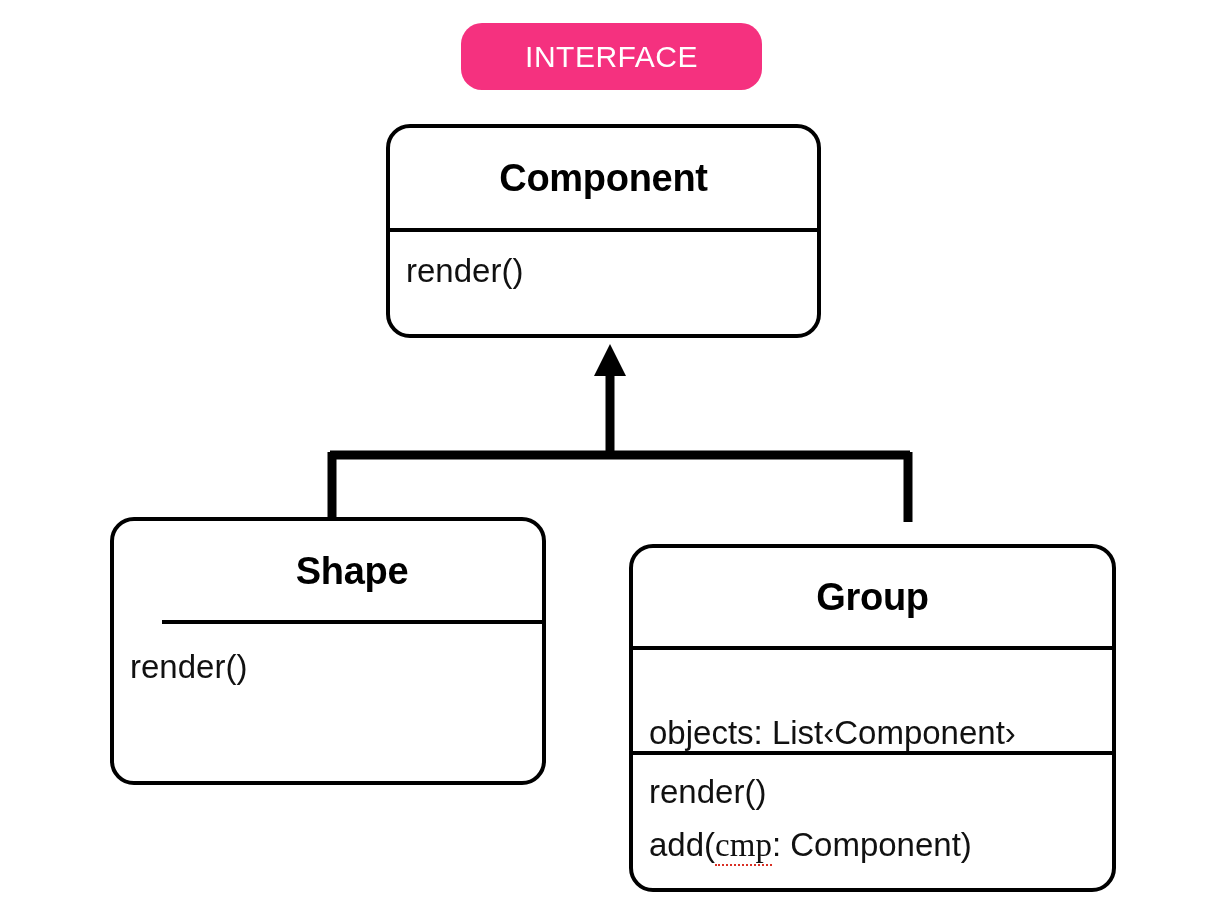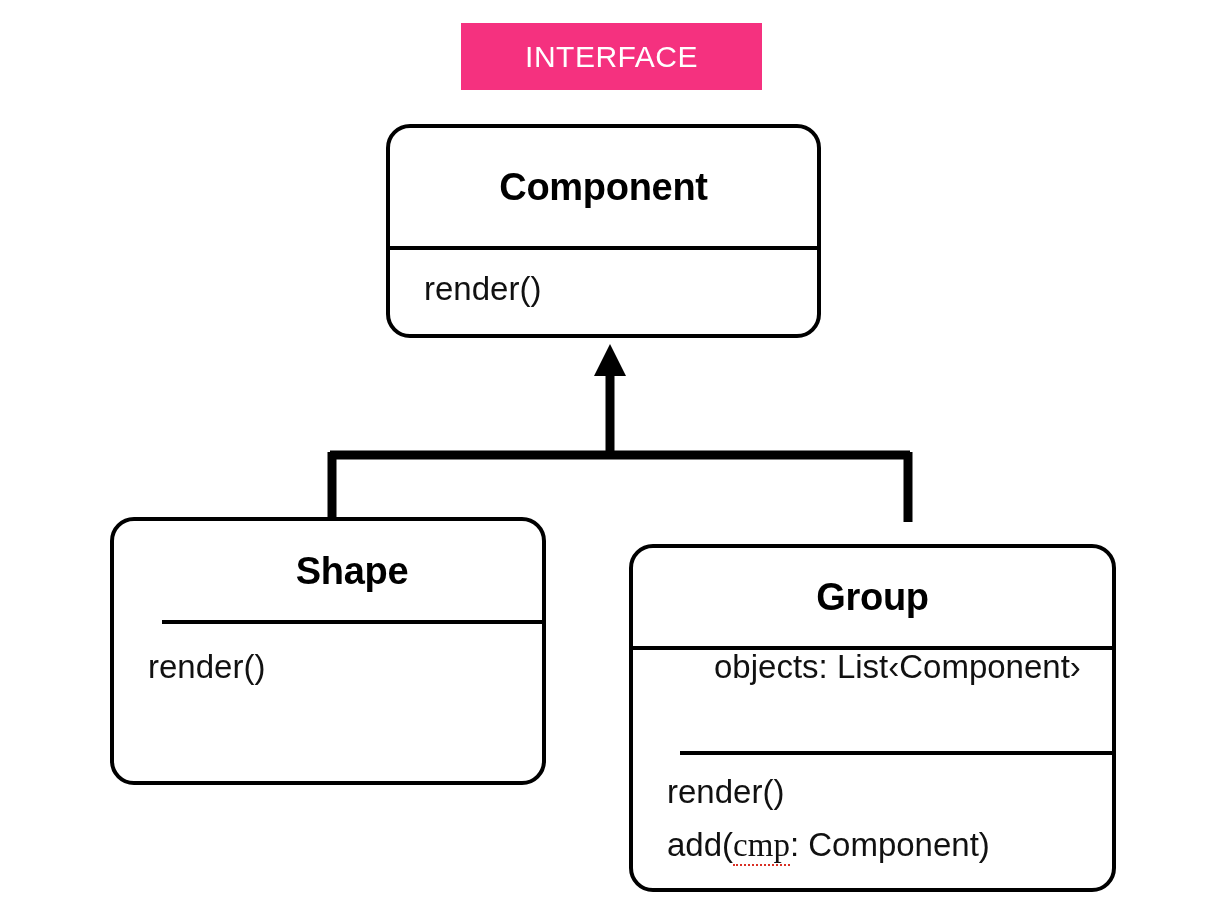--- a/index.html
+++ b/index.html
@@ -66,21 +66,21 @@
     font-weight: 700;
     color: #000000;
     line-height: 1;
     letter-spacing: -0.3px;
   }
   .member {
     font-size: 33px;
     font-weight: 400;
     color: #111111;
     line-height: 1.05;
-    padding-left: 34px;
+    padding-left: 16px;
     white-space: nowrap;
   }
   .member.spell-error .mis {
     border-bottom: 2px dotted #d93025;
     padding-bottom: 1px;
     font-family: Liberation Serif, serif;
   }
 
   
   #connectors {
@@ -104,47 +104,47 @@
 
     <line x1="330" y1="455" x2="910" y2="455" stroke="#000000" stroke-width="9"></line>
 
     <line x1="332" y1="452" x2="332" y2="521" stroke="#000000" stroke-width="9"></line>
 
     <line x1="908" y1="452" x2="908" y2="522" stroke="#000000" stroke-width="9"></line>
 
     <polygon points="610,344 626,376 594,376" fill="#000000"></polygon>
   </svg>
 
-  <div class="badge" style="left:461px; top:23px; width:301px; height:67px; background:#f5317f;">
+  <div class="badge" style="left:461px; top:23px; width:301px; height:67px; background:#f5317f;border-radius:21px;">
     <span>INTERFACE</span>
   </div>
 
   <div class="uml-box" style="left:386px; top:124px; width:435px; height:214px;">
-    <div class="compartment title divided" style="height:122px;">
+    <div class="compartment title divided" style="height:104px;">
       <span class="cls-title">Component</span>
     </div>
     <div class="compartment members" style="height:102px; padding-top:22px;">
       <div class="member">render()</div>
     </div>
   </div>
 
   <div class="uml-box" style="left:110px; top:517px; width:436px; height:268px;">
     <div class="compartment title divided" style="height:103px;margin-left:48px;">
       <span class="cls-title">Shape</span>
     </div>
     <div class="compartment members" style="height:157px; padding-top:26px;">
       <div class="member">render()</div>
     </div>
   </div>
 
   <div class="uml-box" style="left:629px; top:544px; width:487px; height:348px;">
     <div class="compartment title divided" style="height:102px;">
       <span class="cls-title">Group</span>
     </div>
-    <div class="compartment members divided" style="height:105px; justify-content:flex-start;margin-left:47px;">
+    <div class="compartment members divided" style="height:105px; justify-content:flex-end;">
       <div class="member">objects: List‹Component›</div>
     </div>
     <div class="compartment members" style="height:133px; padding-top:20px; gap:18px;">
       <div class="member">render()</div>
       <div class="member spell-error">
         <span>add(</span><span class="mis">cmp</span><span>: Component)</span>
       </div>
     </div>
   </div>
 

